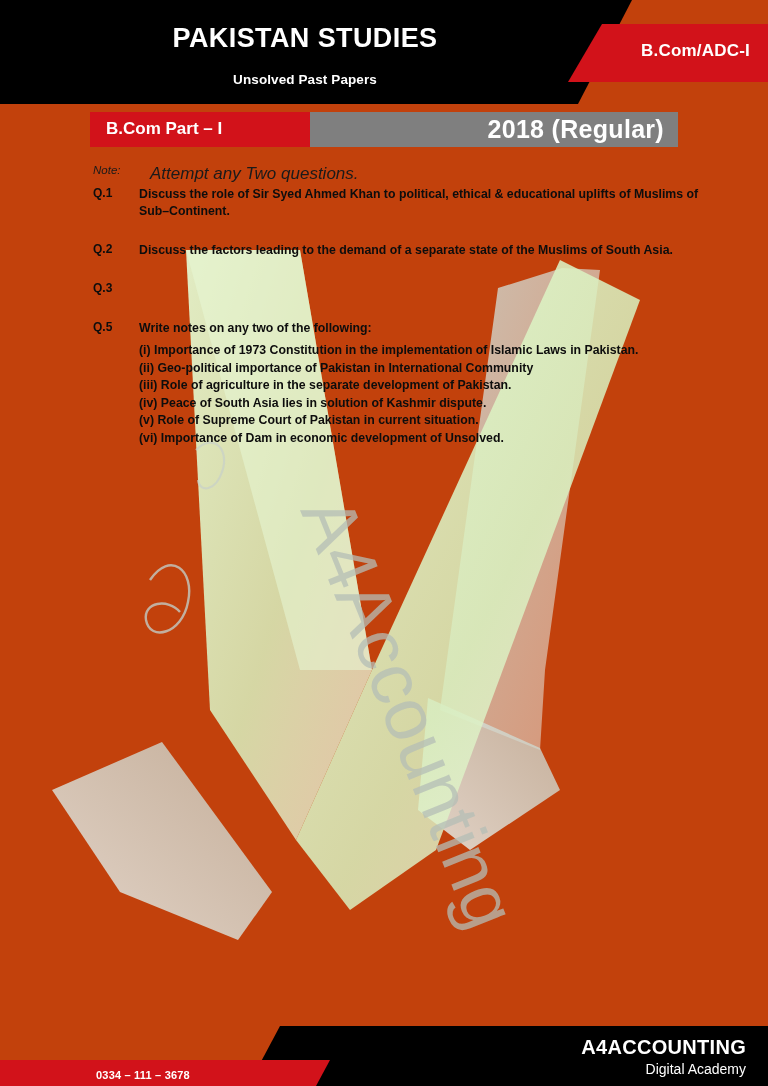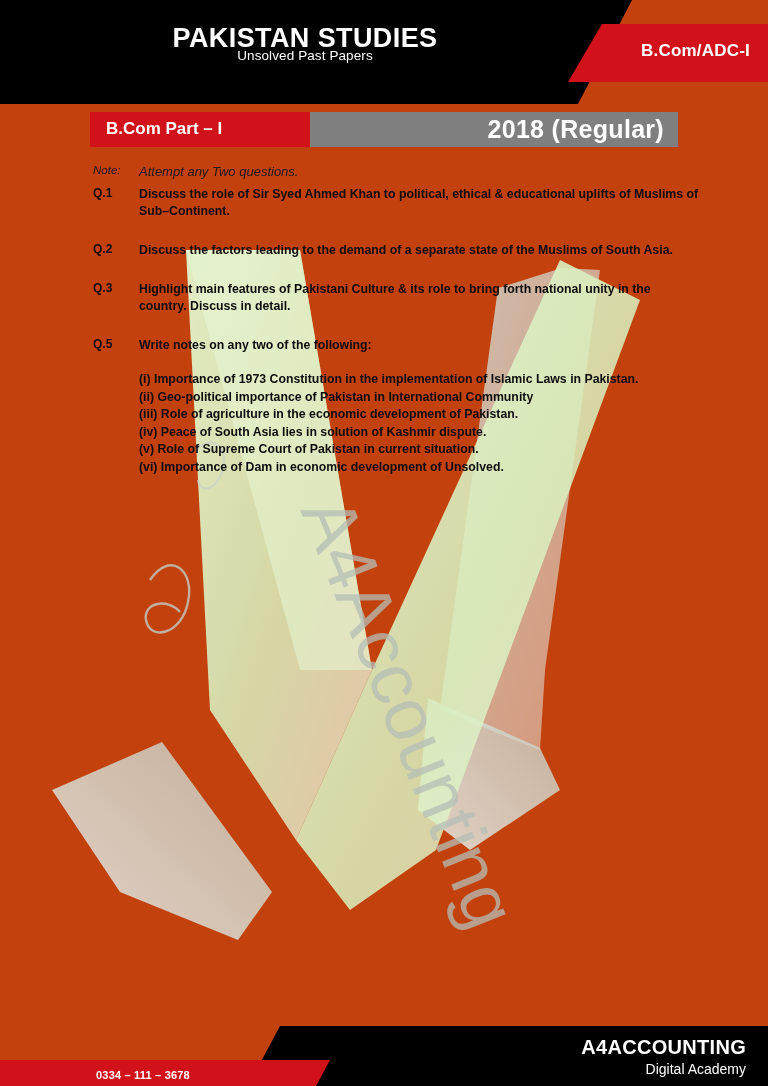--- a/index.html
+++ b/index.html
@@ -42,26 +42,26 @@
     text-align: center;
     color: #ffffff;
     font-size: 27px;
     font-weight: bold;
     letter-spacing: 0.4px;
     line-height: 1.05;
   }
 
   .header-sub {
     position: absolute;
-    left: 0; top: 48px;
+    left: 0; top: 72px;
     width: 610px;
     text-align: center;
     color: #ffffff;
     font-size: 13.5px;
-    font-weight: normal;
+    font-weight: bold;
     letter-spacing: 0.1px;
   }
 
   .header-red-banner {
     position: absolute;
     right: 0; top: 24px;
     width: 200px; height: 58px;
     background: #d2121a;
     clip-path: polygon(34px 0, 200px 0, 200px 58px, 0 58px);
   }
@@ -137,22 +137,22 @@
   }
   .note-label {
     position: absolute;
     left: 93px; top: 0;
     font-size: 11.5px;
     font-style: italic;
     color: #1a1a1a;
   }
   .note-text {
     position: absolute;
-    left: 139px; top: 0;
-    font-size: 13px;
+    left: 150px; top: 0;
+    font-size: 17px;
     font-style: italic;
     color: #1a1a1a;
   }
 
   .q-block {
     position: relative;
     margin-top: 5px;
     padding-left: 139px;
     padding-right: 68px;
     min-height: 18px;
@@ -170,21 +170,21 @@
     font-size: 12.3px;
     font-weight: bold;
     color: #0d0d0d;
     line-height: 1.42;
     text-align: left;
   }
 
   .q-gap { margin-top: 21px; }
 
   .sublist {
-    margin-top: 17px;
+    margin-top: 5px;
   }
   .subitem {
     font-size: 12.3px;
     font-weight: bold;
     color: #0d0d0d;
     line-height: 1.42;
   }
 
   
   .footer-zone {
@@ -301,31 +301,30 @@
       <div class="q-text">Discuss the role of Sir Syed Ahmed Khan to political, ethical &amp; educational uplifts of Muslims of Sub–Continent.</div>
     </div>
 
     <div class="q-block q-gap">
       <span class="q-num">Q.2</span>
       <div class="q-text">Discuss the factors leading to the demand of a separate state of the Muslims of South Asia.</div>
     </div>
 
     <div class="q-block q-gap">
       <span class="q-num">Q.3</span>
-      <div class="q-text">Highlight main features of Pakistani Culture &amp; its role to bring forth national unity in the country. Discuss in detail.</div>
     </div>
 
 
     <div class="q-block q-gap">
       <span class="q-num">Q.5</span>
       <div class="q-text">Write notes on any two of the following:</div>
       <div class="sublist">
         <div class="subitem">(i) Importance of 1973 Constitution in the implementation of Islamic Laws in Pakistan.</div>
         <div class="subitem">(ii) Geo-political importance of Pakistan in International Community</div>
-        <div class="subitem">(iii) Role of agriculture in the economic development of Pakistan.</div>
+        <div class="subitem">(iii) Role of agriculture in the separate development of Pakistan.</div>
         <div class="subitem">(iv) Peace of South Asia lies in solution of Kashmir dispute.</div>
         <div class="subitem">(v) Role of Supreme Court of Pakistan in current situation.</div>
         <div class="subitem">(vi) Importance of Dam in economic development of Unsolved.</div>
       </div>
     </div>
 
   </div>
 
   <div class="footer-zone">
     <div class="footer-black"></div>

